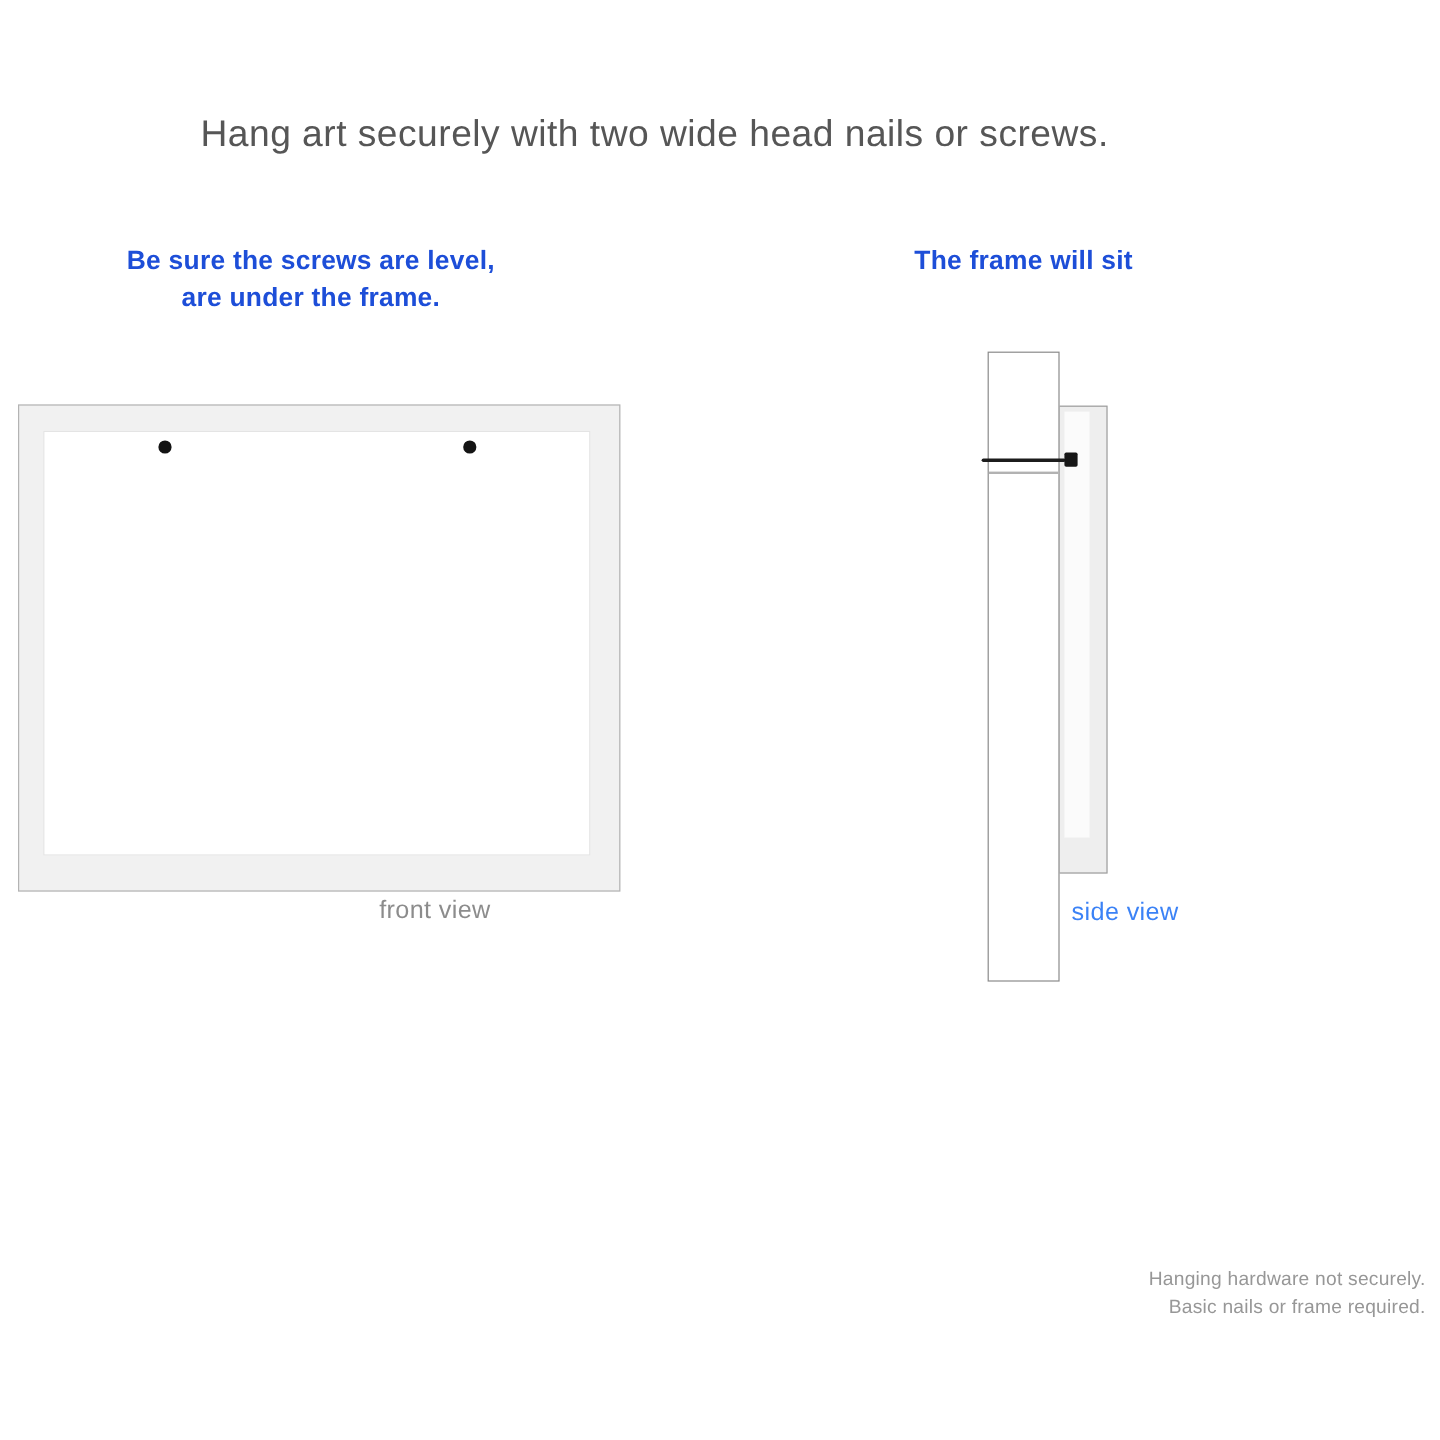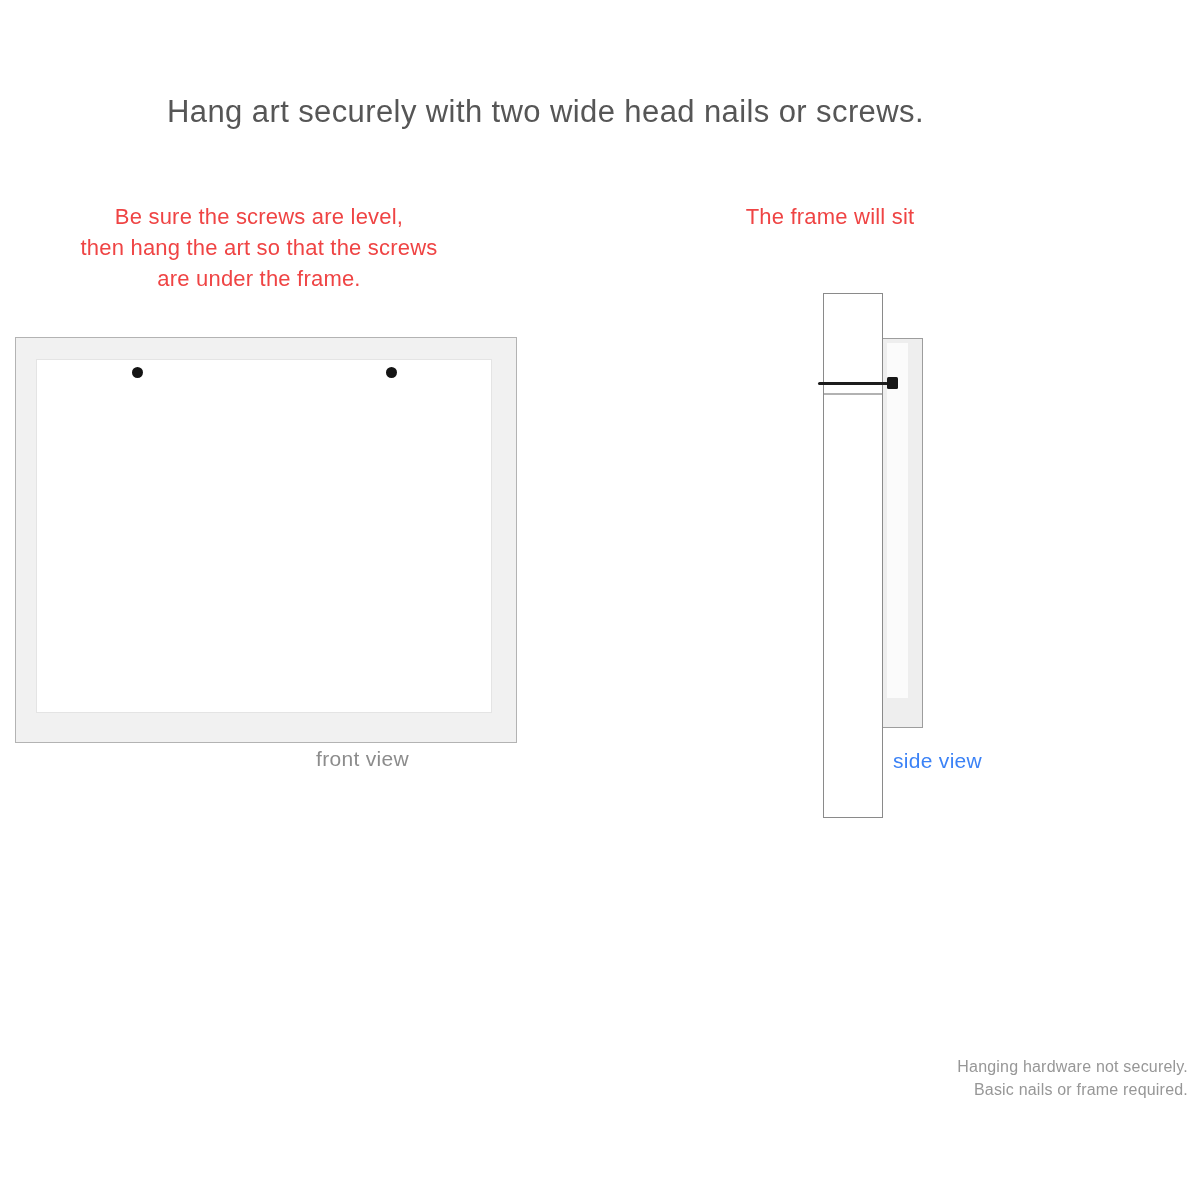--- a/index.html
+++ b/index.html
@@ -24,28 +24,28 @@
     text-align: center;
     font-size: 31px;
     font-weight: 300;
     letter-spacing: 0.4px;
     color: #565656;
   }
 
   
   .instruction {
     font-size: 22px;
-    font-weight: 400;
+    font-weight: 700;
     line-height: 31px;
-    color: #ef4444;
+    color: #1d4ed8;
     text-align: center;
     letter-spacing: 0.2px;
   }
   .instruction-left  { left: 9px;   top: 201px; width: 500px; }
-  .instruction-right { left: 680px; top: 201px; width: 300px; }
+  .instruction-right { left: 703px; top: 201px; width: 300px; }
 
   
   .frame-outer {
     left: 15px; top: 337px; width: 502px; height: 406px;
     background: #f1f1f1;
     border: 1px solid #b3b3b3;
     box-sizing: border-box;
   }
   .frame-inner {
     left: 36px; top: 359px; width: 456px; height: 354px;
@@ -122,21 +122,20 @@
 </style>
 </head>
 <body>
 
 <div id="canvas">
 
   <div class="abs title">Hang art securely with two wide head nails or screws.</div>
 
   <div class="abs instruction instruction-left">
     <div>Be sure the screws are level,</div>
-    <div>then hang the art so that the screws</div>
     <div>are under the frame.</div>
   </div>
 
   <div class="abs instruction instruction-right">
     <div>The frame will sit</div>
   </div>
 
   <div class="abs frame-outer"></div>
   <div class="abs frame-inner"></div>
   <div class="abs screw-dot left"></div>

